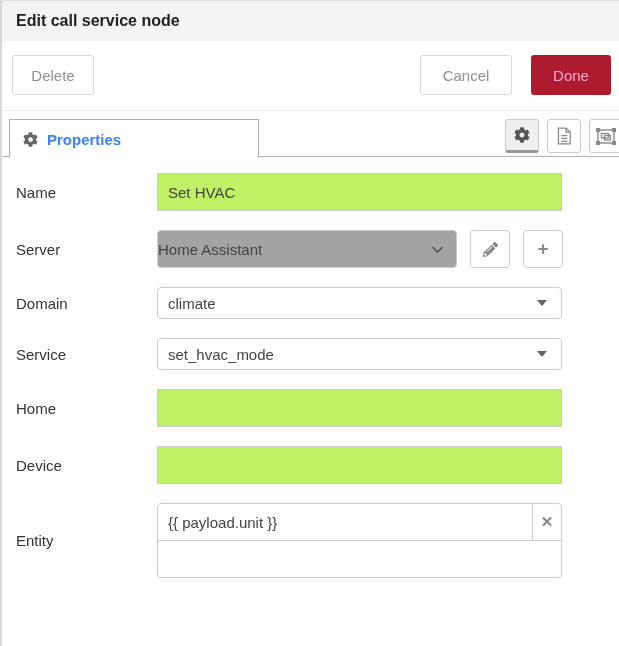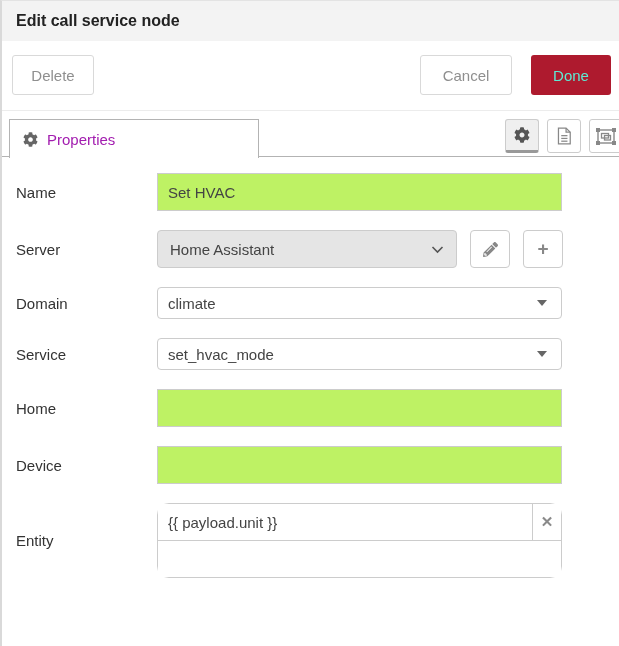--- a/index.html
+++ b/index.html
@@ -36,21 +36,21 @@
     background: #fff;
     border: 1px solid #d9d9d9;
     border-radius: 3px;
     font-family: "Liberation Sans", sans-serif;
     font-size: 15px;
     color: #8f8f8f;
     cursor: pointer;
   }
   .btn-delete { width: 82px; margin-right: auto; }
   .btn-cancel { width: 92px; margin-right: 19px; }
-  .btn-done   { width: 80px; color: #5eead4; border: none; }
+  .btn-done   { width: 80px; color: #f9a8d4; border: none; }
 
   
   .tabs-row {
     position: relative;
     height: 38px;
     margin-top: 8px;
     border-bottom: 1px solid #b3b3b3;
   }
   .tab {
     position: absolute;
@@ -58,21 +58,21 @@
     width: 250px; height: 39px;
     background: #fff;
     border: 1px solid #b3b3b3;
     border-bottom: none;
     z-index: 2;
     display: flex;
     align-items: center;
     gap: 9px;
     padding-left: 13px;
   }
-  .tab-label { font-size: 15px; font-weight: normal; color: #a21caf; }
+  .tab-label { font-size: 15px; font-weight: bold; color: #3b82f6; }
   .tab-buttons {
     position: absolute;
     right: -4px; top: 0;
     display: flex;
     gap: 8px;
     z-index: 1;
   }
   .icon-btn {
     width: 34px; height: 34px;
     background: #fff;
@@ -109,24 +109,24 @@
     background: #bef264;
   }
 
   
   .server-control { display: flex; align-items: center; gap: 13px; }
   .select-box {
     width: 300px; height: 38px;
     border: 1px solid #ccc;
     border-radius: 4px;
     display: flex; align-items: center; justify-content: space-between;
-    padding: 0 12px 0 12px;
-    font-size: 15px; color: #444;
-    cursor: pointer;
-    background: #e5e5e5;
+    padding: 0 12px 0 0;
+    font-size: 15px; color: #444;
+    cursor: pointer;
+    background: #a3a3a3;
   }
   .sq-btn {
     width: 40px; height: 38px;
     background: #fff;
     border: 1px solid #ccc;
     border-radius: 4px;
     display: flex; align-items: center; justify-content: center;
     cursor: pointer;
     font-size: 19px; font-weight: bold; color: #888;
   }
@@ -143,21 +143,21 @@
     cursor: text;
   }
   .caret-down {
     width: 0; height: 0;
     border-left: 5px solid transparent;
     border-right: 5px solid transparent;
     border-top: 6px solid #666;
   }
 
   
-  .entity-box { border: 1px solid #ccc; border-radius: 12px; background: #fff; }
+  .entity-box { border: 1px solid #ccc; border-radius: 4px; background: #fff; }
   .entity-row1 { display: flex; border-bottom: 1px solid #ccc; height: 37px; }
   .entity-row1 input {
     flex: 1; border: none; outline: none;
     padding: 0 10px; font-family: "Liberation Sans", sans-serif;
     font-size: 15px; color: #444;
     border-radius: 4px 0 0 0;
   }
   .entity-remove {
     flex: 0 0 29px;
     border: none;

